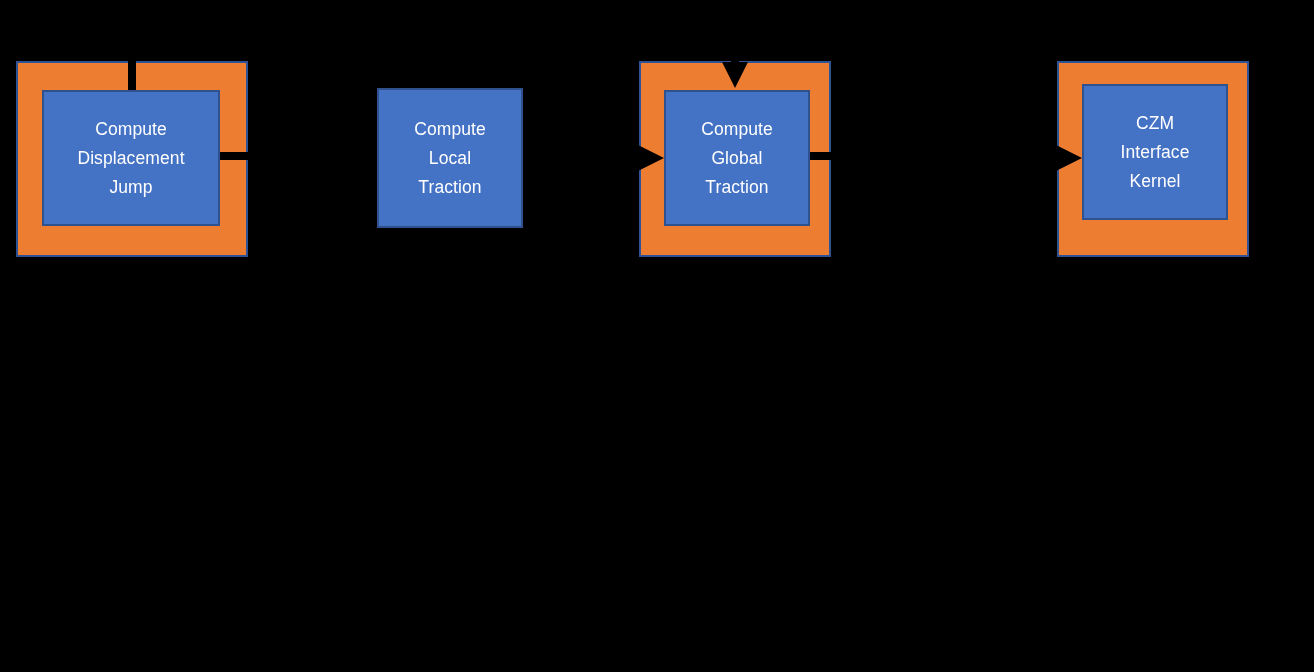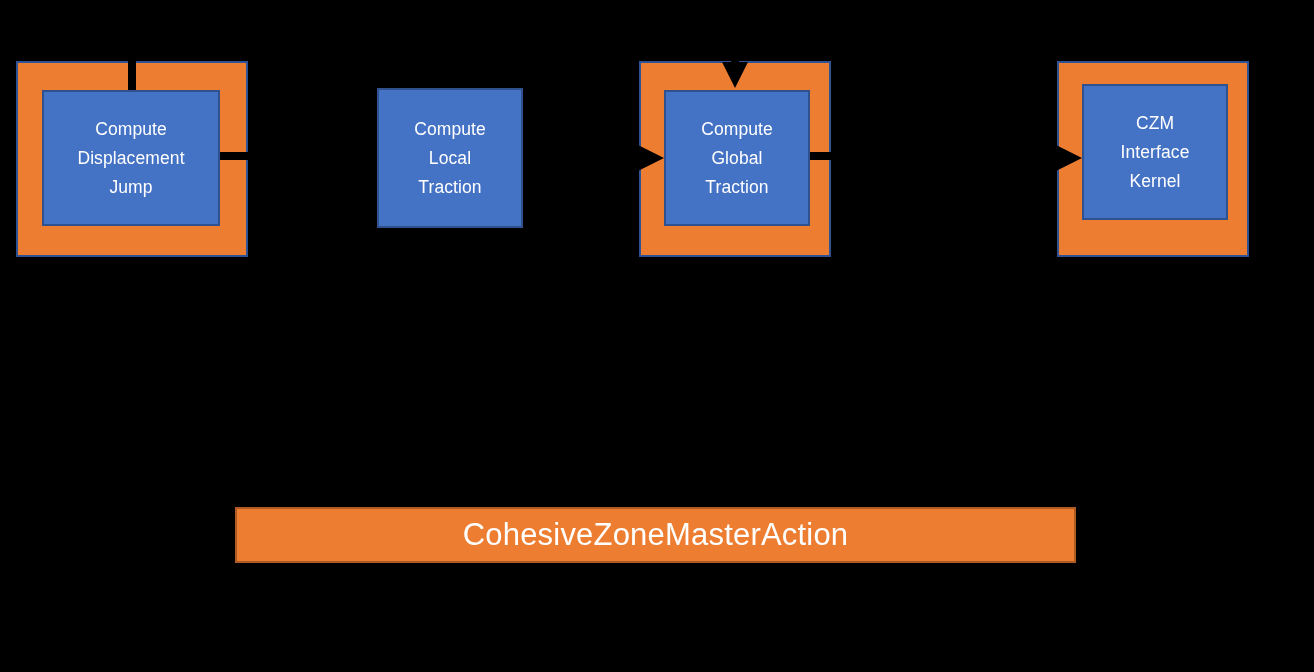--- a/index.html
+++ b/index.html
@@ -162,17 +162,14 @@
   <div class="arrow-right" style="left:1056px; top:145px;">
     <span class="notch"></span>
   </div>
 
   <div class="node" style="left:1082px; top:84px; width:146px; height:136px;">
     <span class="node-label">CZM
 Interface
 Kernel</span>
   </div>
 
-  <div class="banner" style="left:235px; top:507px; width:841px; height:56px;">
-    <span class="banner-label">CohesiveZoneMasterAction</span>
-  </div>
 
 </div>
 
 </body></html>

